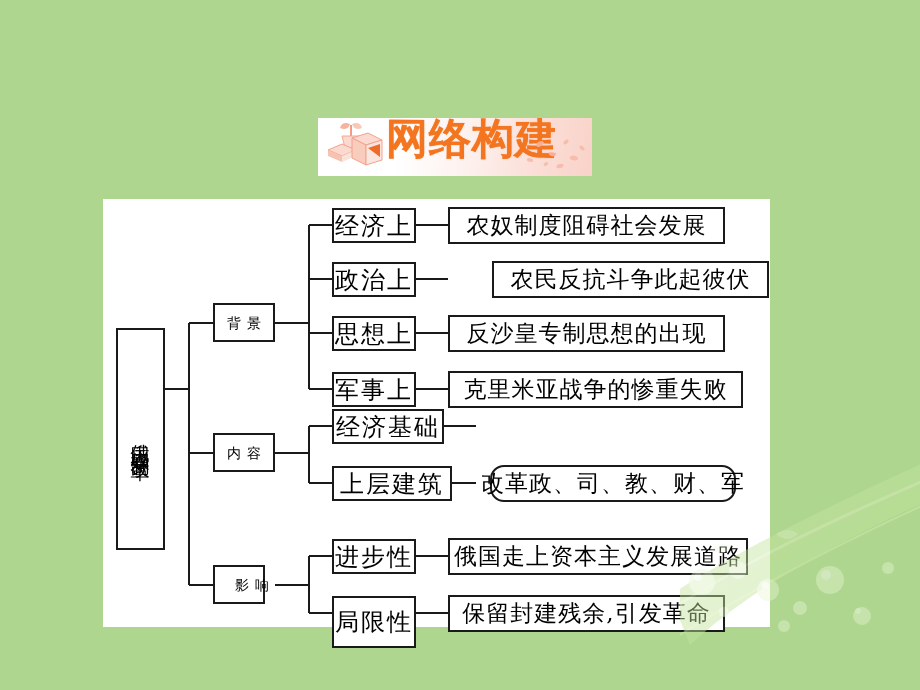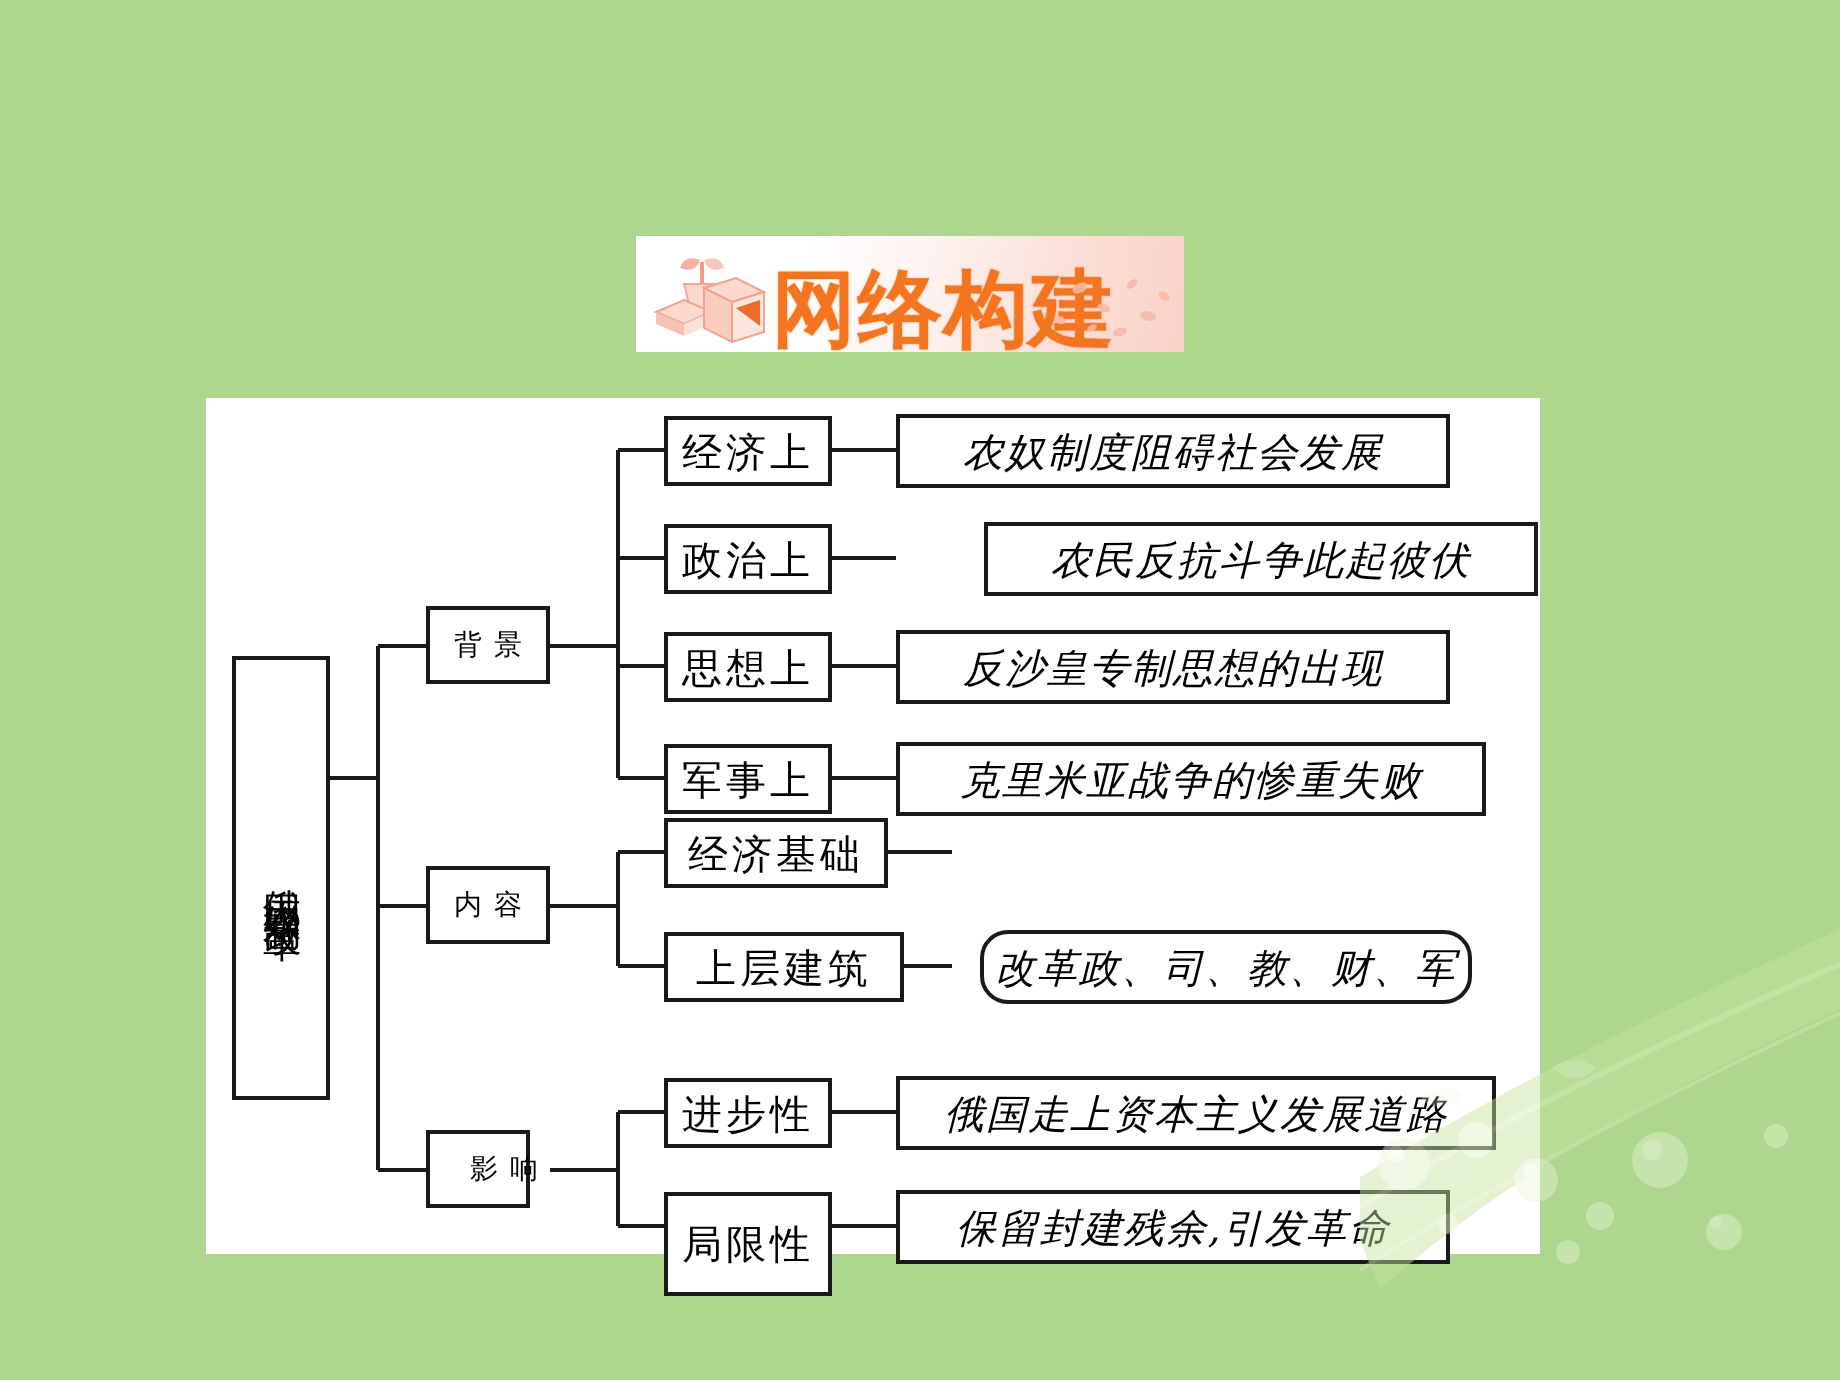--- a/index.html
+++ b/index.html
@@ -14,21 +14,21 @@
   
   #leaf-watermark{
     position:absolute;right:0;bottom:0;width:240px;height:260px;
     pointer-events:none;opacity:.55;
   }
 
   
   #title-banner{
     position:absolute;left:318px;top:118px;width:274px;height:58px;
     background:linear-gradient(100deg,#ffffff 0%,#ffffff 30%,#fdf1ee 55%,#fbdfd8 78%,#f9d2c8 100%);
-    display:flex;align-items:flex-end;
+    display:flex;align-items:flex-start;
     overflow:hidden;
   }
   #title-logo{
     width:62px;height:52px;margin-left:4px;flex:0 0 auto;position:relative;
   }
   #title-text{
     font-family:"DejaVu Serif","Liberation Serif",serif;
     font-weight:bold;
     font-size:42px;
     color:#f4751f;
@@ -60,22 +60,22 @@
     white-space:nowrap;
   }
   .node.root{
     writing-mode:vertical-rl;
     text-orientation:upright;
     letter-spacing:3px;
     font-size:19px;
     padding:4px 0;
   }
   .node.lvl2{ font-size:14px; letter-spacing:6px; padding-left:6px;}
-  .node.lvl3{ font-size:20px; letter-spacing:2px;}
-  .node.leaf{ font-size:20px; letter-spacing:1px;font-style:italic;}
+  .node.lvl3{ font-size:24px; letter-spacing:2px;}
+  .node.leaf{ font-size:23px; letter-spacing:1px;}
 </style>
 </head>
 <body>
 
 <div id="title-banner">
   <div id="title-logo">
     <svg viewBox="0 0 62 52" width="62" height="52" aria-hidden="true">
 
       <path d="M28 6 q-8 -3 -10 4 q8 3 10 -4 Z" fill="#f7b3a0"></path>
       <path d="M30 6 q8 -3 10 4 q-8 3 -10 -4 Z" fill="#fac7b8"></path>

